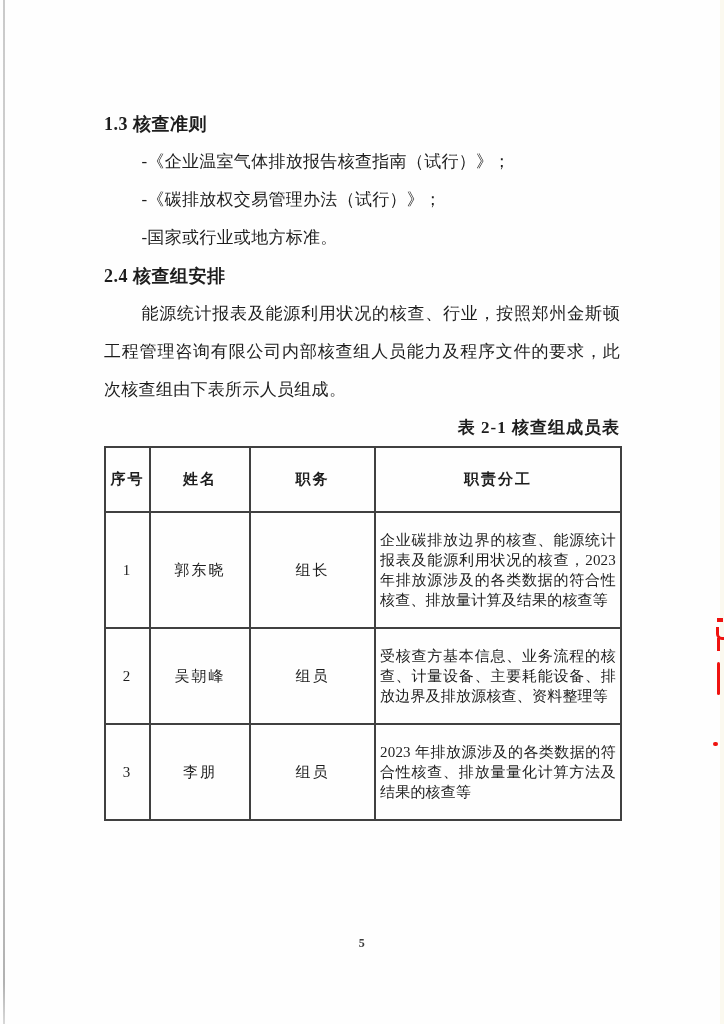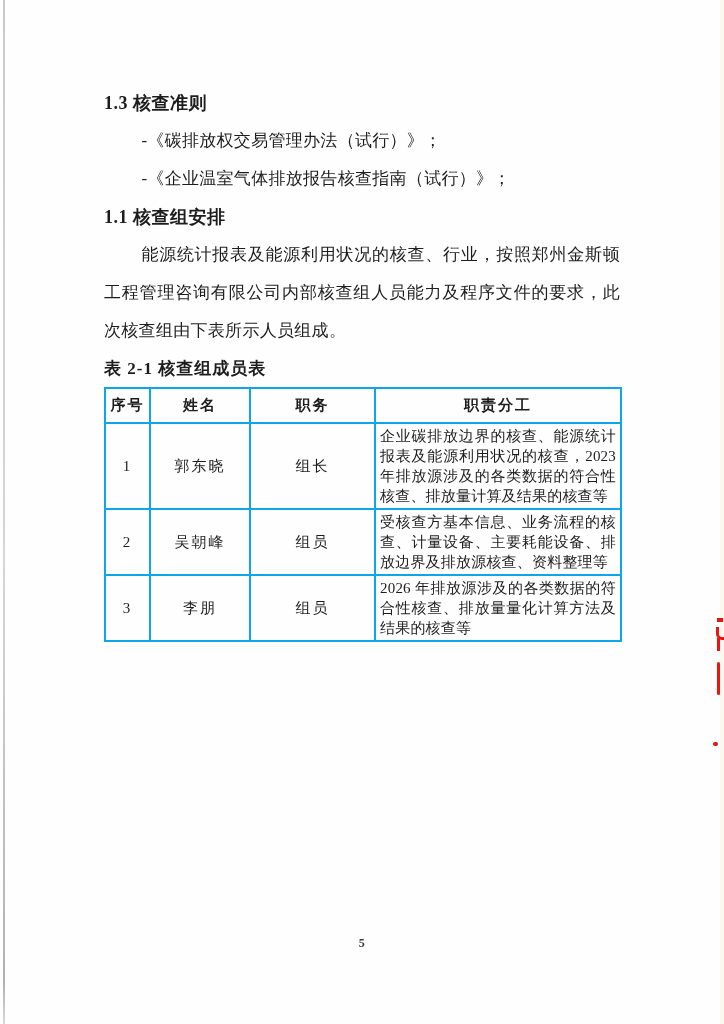--- a/index.html
+++ b/index.html
@@ -37,21 +37,21 @@
   .rm-hook   { left: 716px; top: 627px; width: 6px;  height: 10px;
                background: none; border-left: 3px solid #ef1310;
                border-bottom: 3px solid #ef1310; border-radius: 0 0 0 6px; }
   .rm-one    { left: 717px; top: 638px; width: 3px;  height: 13px; }
   .rm-stroke { left: 717px; top: 662px; width: 3px;  height: 33px; border-radius: 2px; }
   .rm-dot    { left: 713px; top: 742px; width: 5px;  height: 4px;  border-radius: 2px; }
 
   .content {
     position: absolute;
     left: 104px;
-    top: 84px;
+    top: 105px;
     width: 516px;
   }
   .h-sec {
     font-size: 18px;
     font-weight: bold;
     line-height: 38px;
     letter-spacing: 0.5px;
     margin: 0;
   }
   .para {
@@ -61,33 +61,33 @@
     text-align: justify;
     text-indent: 2.2em;
     word-break: break-all;
     margin: 0;
   }
   .table-caption {
     font-size: 17px;
     font-weight: bold;
     line-height: 34px;
     letter-spacing: 1px;
-    text-align: left;
+    text-align: right;
     margin: 2px 0 0 0;
   }
   table.member-table {
     width: 516px;
     border-collapse: collapse;
     table-layout: fixed;
     margin-top: 1px;
   }
   .member-table th, .member-table td {
-    border: 2px solid #0ea5e9;
+    border: 2px solid #404040;
     font-size: 15px;
-    padding: 2px 4px;
+    padding: 17px 4px;
     vertical-align: middle;
   }
   .member-table th {
     font-weight: bold;
     height: 29px;
     text-align: center;
     letter-spacing: 2px;
   }
   .cell-center { text-align: center; letter-spacing: 2px; }
   .cell-duty {
@@ -115,25 +115,26 @@
 
 <div class="page">
 
   <div class="scan-edge-left"></div>
   <div class="scan-tint-right"></div>
 
   <div class="content">
 
     <div class="h-sec">1.3 核查准则</div>
 
+    <p class="para">-《企业温室气体排放报告核查指南（试行）》；</p>
     <p class="para">-《碳排放权交易管理办法（试行）》；</p>
-    <p class="para">-《企业温室气体排放报告核查指南（试行）》；</p>
+    <p class="para">-国家或行业或地方标准。</p>
 
 
-    <div class="h-sec">1.1 核查组安排</div>
+    <div class="h-sec">2.4 核查组安排</div>
 
     <p class="para">能源统计报表及能源利用状况的核查、行业，按照郑州金斯顿工程管理咨询有限公司内部核查组人员能力及程序文件的要求，此次核查组由下表所示人员组成。</p>
 
     <div class="table-caption">表 2-1 核查组成员表</div>
 
     <table class="member-table">
       <colgroup>
         <col style="width:45px">
         <col style="width:100px">
         <col style="width:125px">
@@ -157,21 +158,21 @@
         <tr class="row-mid">
           <td class="cell-center">2</td>
           <td class="cell-center">吴朝峰</td>
           <td class="cell-center">组员</td>
           <td class="cell-duty">受核查方基本信息、业务流程的核查、计量设备、主要耗能设备、排放边界及排放源核查、资料整理等</td>
         </tr>
         <tr class="row-mid">
           <td class="cell-center">3</td>
           <td class="cell-center">李朋</td>
           <td class="cell-center">组员</td>
-          <td class="cell-duty">2026 年排放源涉及的各类数据的符合性核查、排放量量化计算方法及结果的核查等</td>
+          <td class="cell-duty">2023 年排放源涉及的各类数据的符合性核查、排放量量化计算方法及结果的核查等</td>
         </tr>
       </tbody>
     </table>
 
   </div>
 
   <div class="redmark rm-tick"></div>
   <div class="redmark rm-hook"></div>
   <div class="redmark rm-one"></div>
   <div class="redmark rm-stroke"></div>

